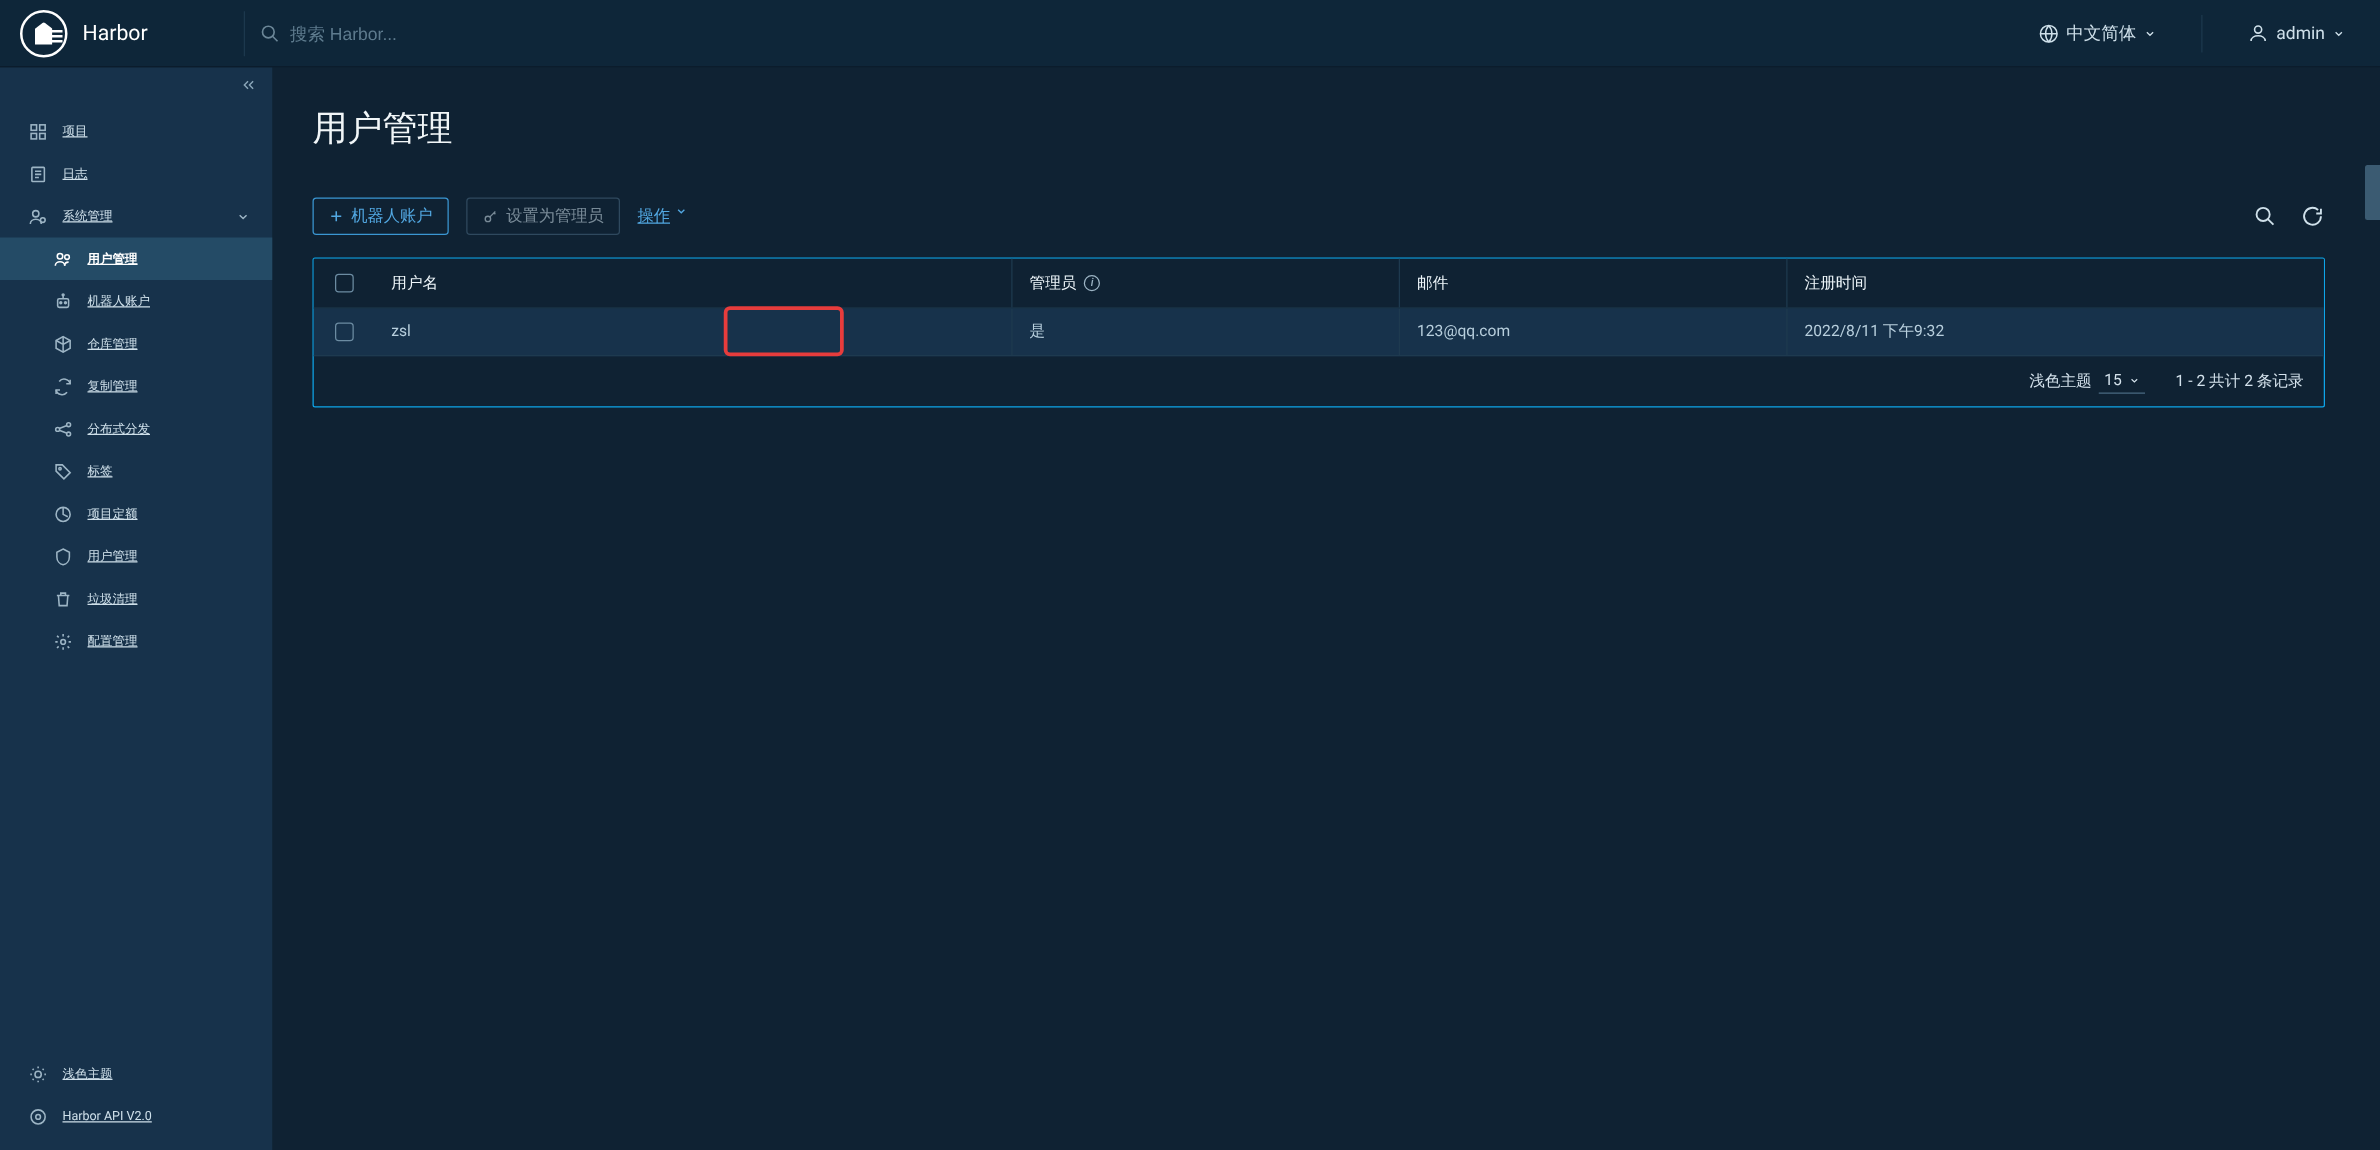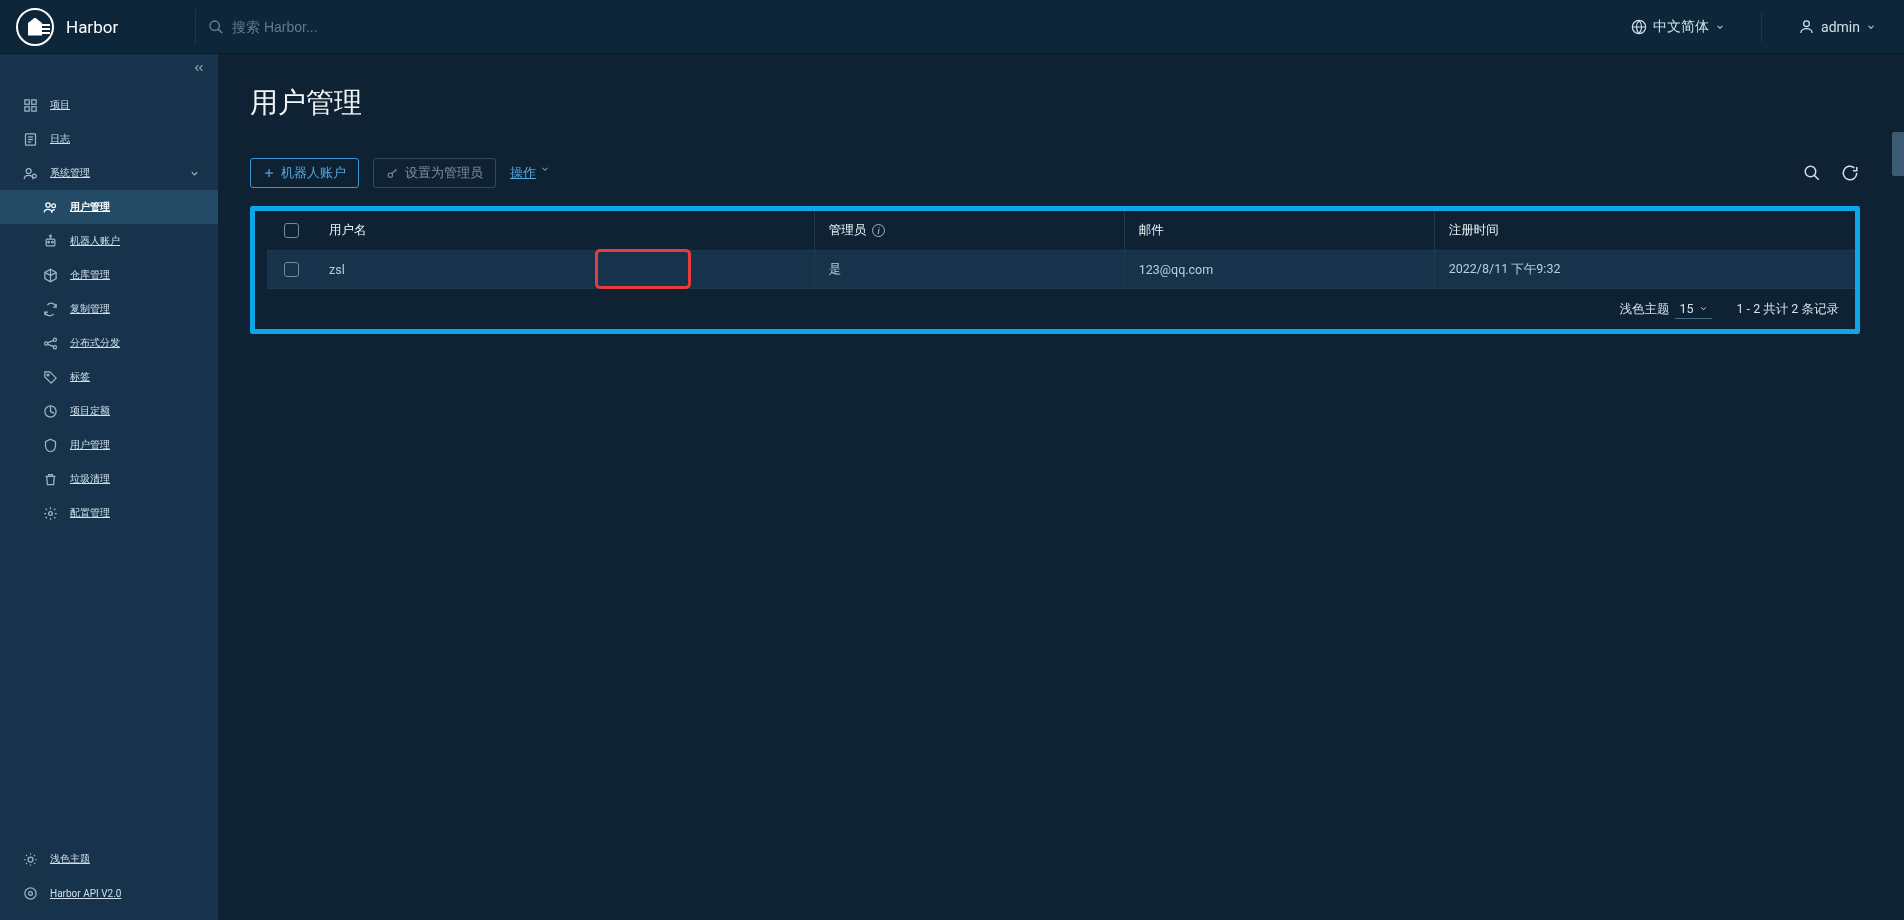--- a/index.html
+++ b/index.html
@@ -219,23 +219,22 @@
     }
     .toolbar-icon {
       width: 20px;
       height: 20px;
       cursor: pointer;
       display: flex;
       align-items: center;
       justify-content: center;
     }
     .table {
-      border: 5px solid #0ea5e9;
+      border: 1px solid #0ea5e9;
       border-radius: 2px;
-      padding-left: 12px;
     }
     .table-header {
       display: flex;
       height: 40px;
       background: #0f2233;
       border-bottom: 1px solid #1e3a4f;
     }
     .th, .td {
       display: flex;
       align-items: center;

